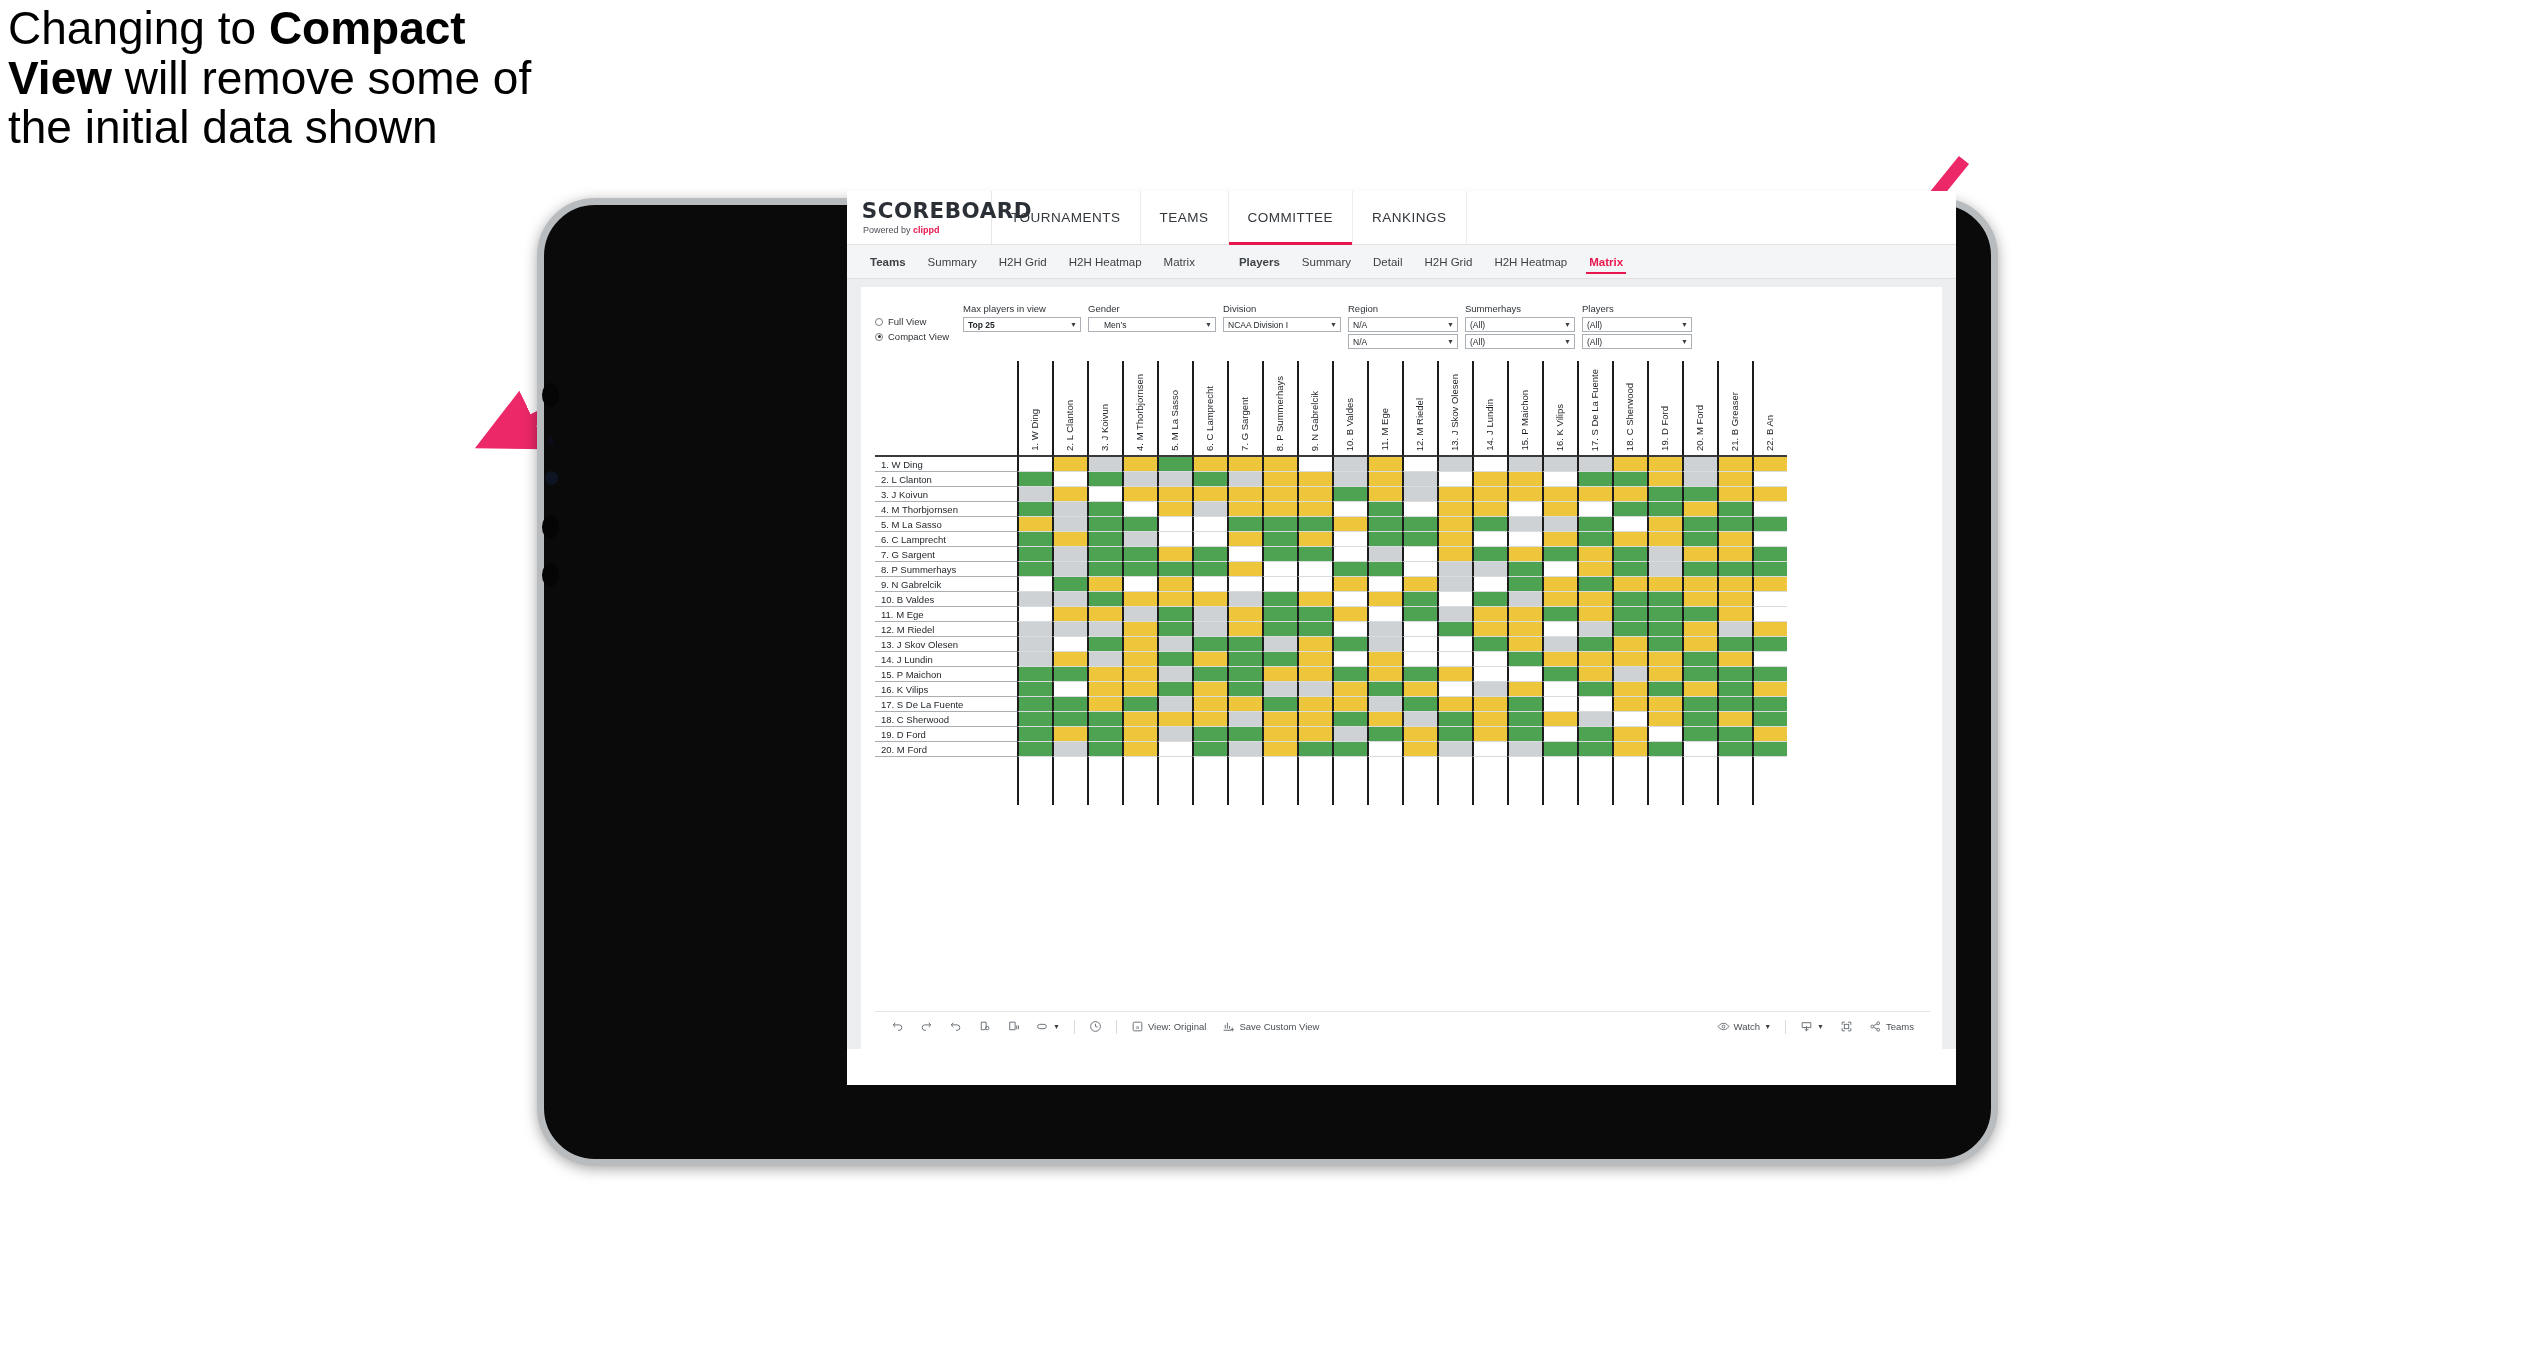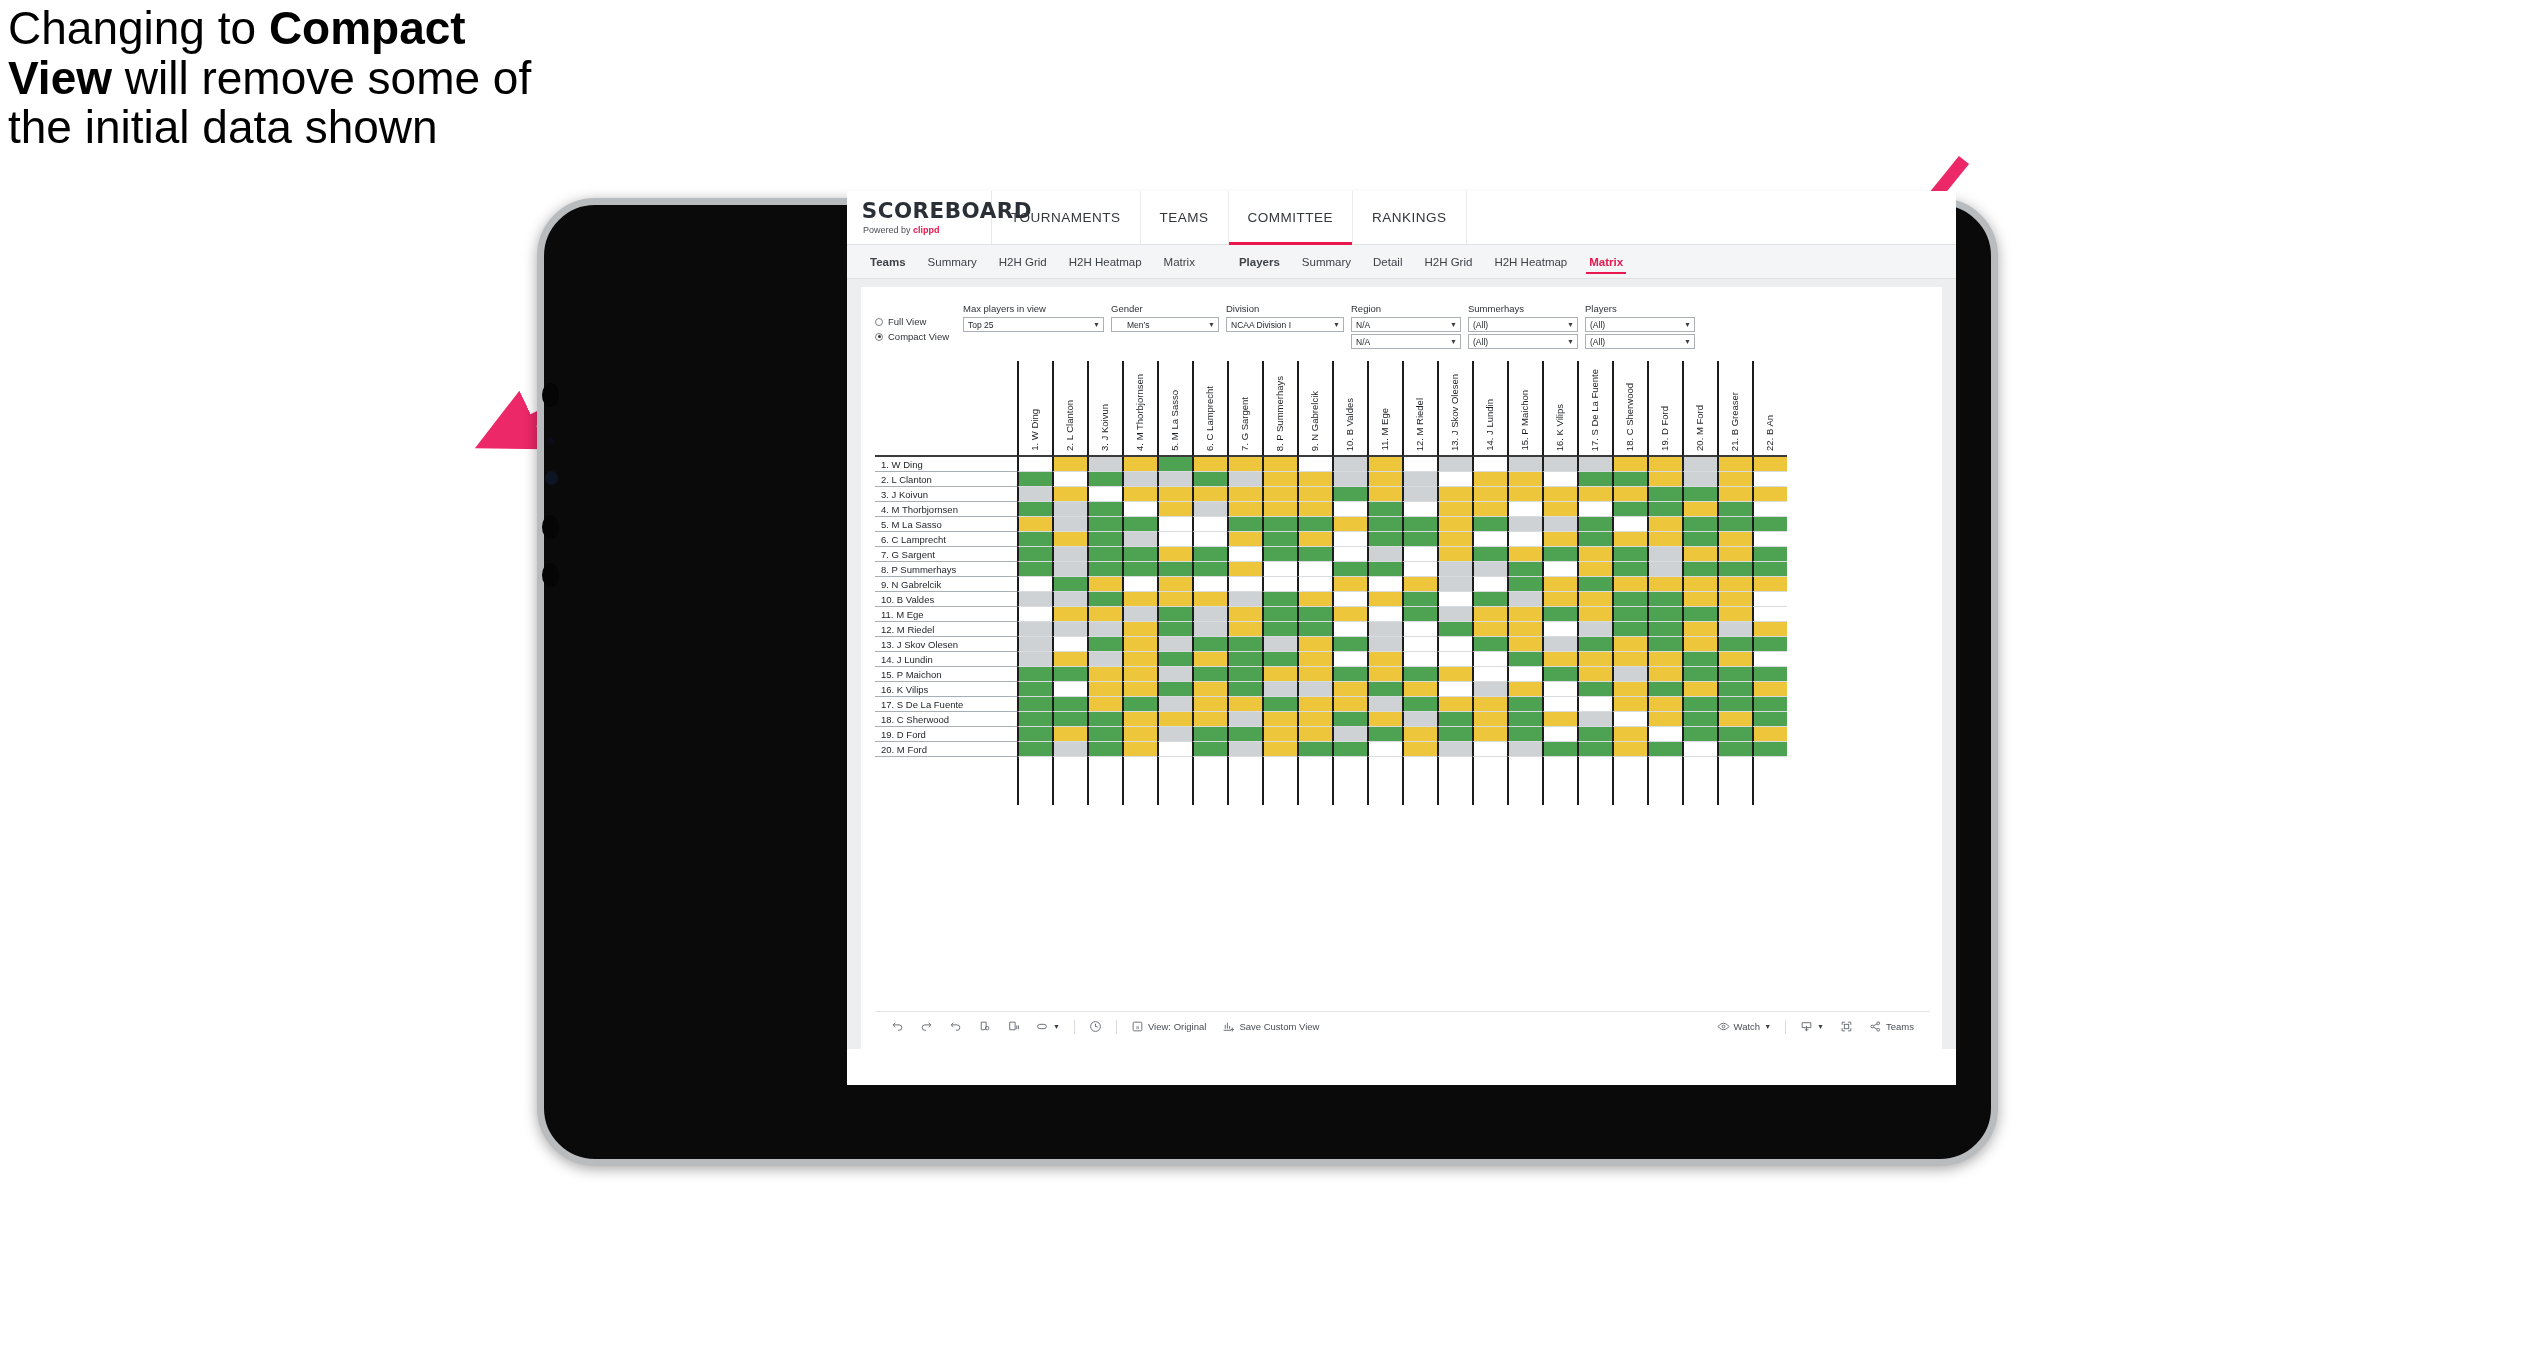--- a/index.html
+++ b/index.html
@@ -127,22 +127,22 @@
   }
   .fcol { margin-right: 7px; }
   .flabel { font-size:9.5px; color:#2f3337; margin-bottom:3px; }
   .select {
     height: 15px; border:1px solid #aab0b6; background:#fff;
     display:flex; align-items:center; justify-content:space-between;
     padding: 0 3px 0 4px; font-size:8.5px; color:#24282c; margin-bottom:2px;
     cursor:pointer;
   }
   .caret { font-size:7px; color:#3c4046; line-height:1; }
-  .w-maxp { width: 141px; }
-  .w-gen  { width: 108px; padding-left: 15px; }
+  .w-maxp { width: 118px; font-weight: bold; }
+  .w-gen  { width: 128px; padding-left: 15px; }
   .w-div  { width: 118px; }
   .w-reg  { width: 110px; }
   .w-conf { width: 110px; }
   .w-play { width: 110px; }
 
   
   #matrix-wrap {
     position:absolute; left:14px; top:74px; right: 12px; bottom: 62px;
     overflow: hidden;
   }

